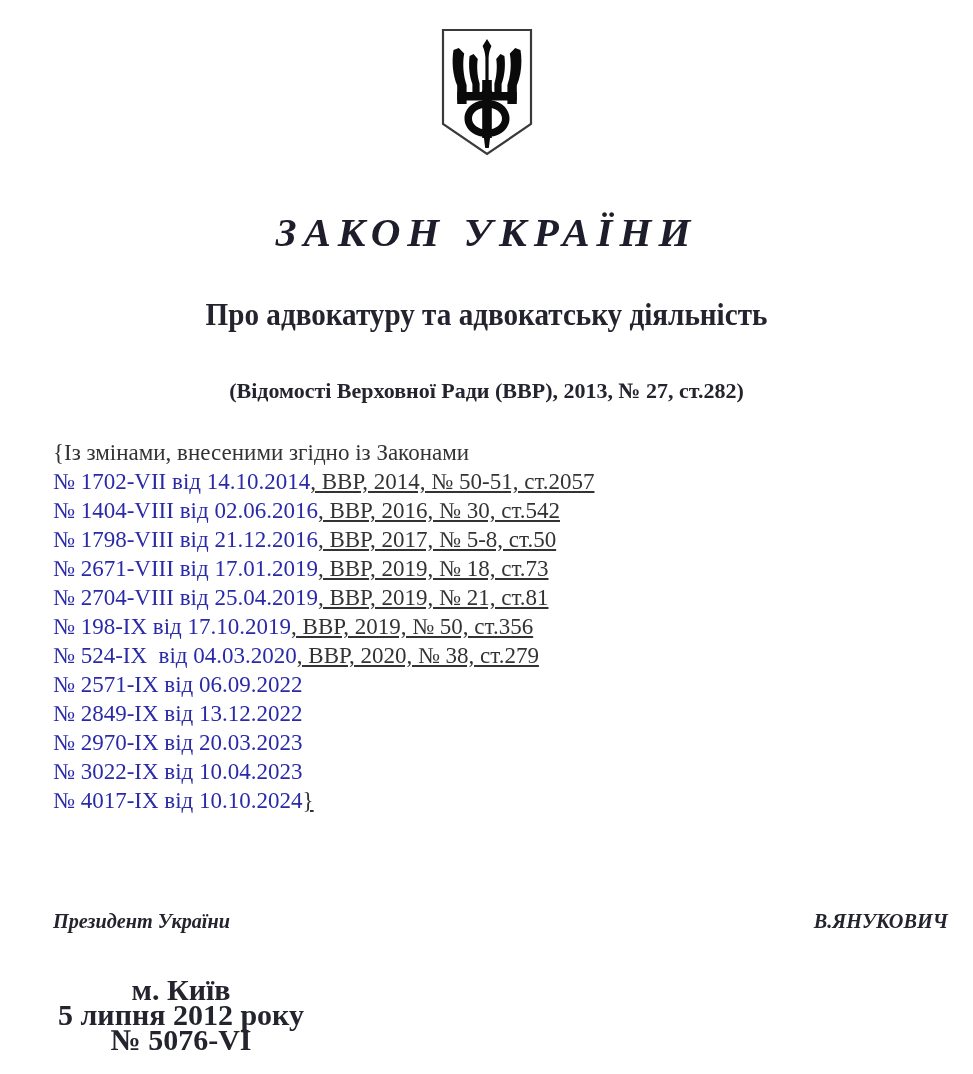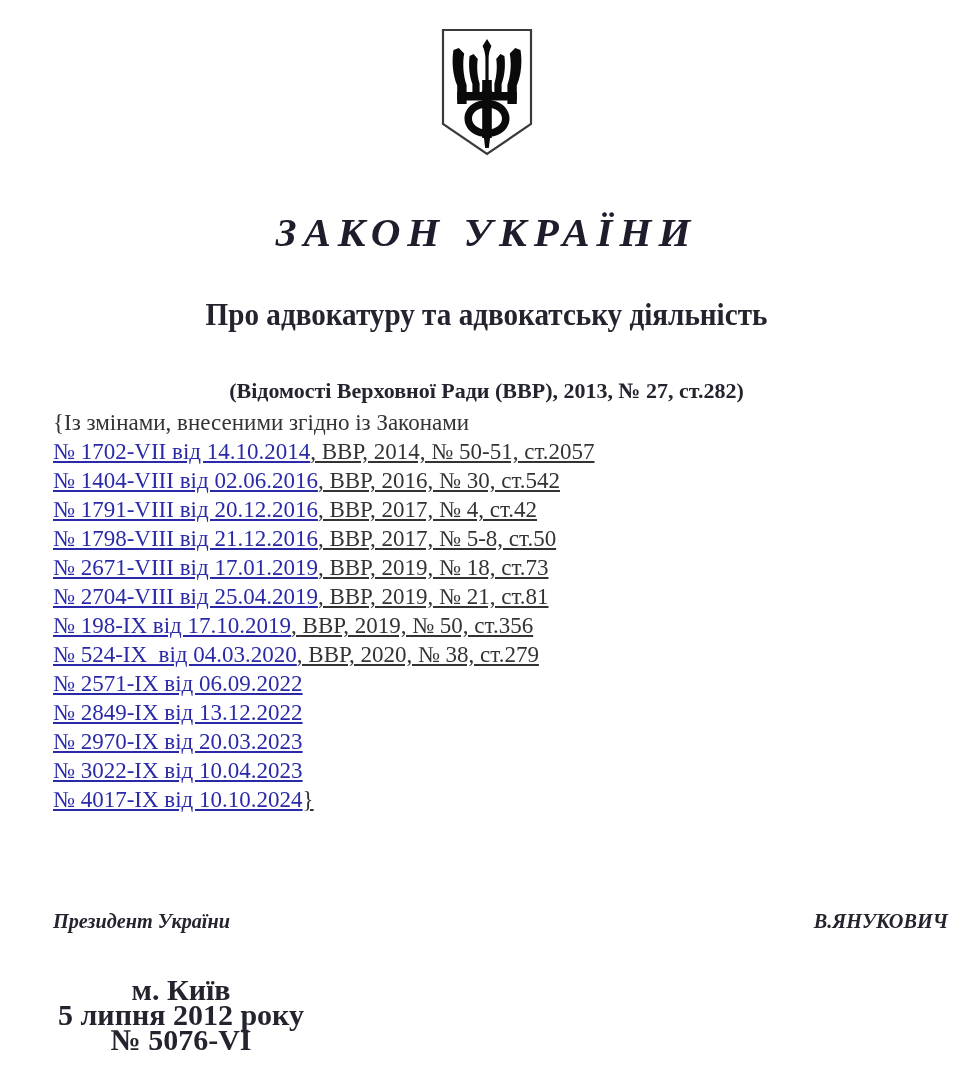--- a/index.html
+++ b/index.html
@@ -63,36 +63,35 @@
     text-align: center;
     font-size: 22px;
     font-weight: bold;
     color: #24242f;
     font-family: Liberation Serif, serif;
   }
 
   
   .amendments {
     position: absolute;
-    top: 408px;
+    top: 438px;
     left: 53px;
     width: 880px;
     font-size: 23px;
     line-height: 29px;
     color: #333333;
   }
   .amend-head {
     white-space: pre;
   }
   .amend-row {
     white-space: pre;
   }
   .amend-link {
     color: #2a2aa8;
-    text-decoration: underline;
     text-underline-offset: 2px;
     cursor: pointer;
   }
   .amend-tail {
     color: #333333;
     text-decoration: underline;
   }
 
   
   .signature {
@@ -170,21 +169,20 @@
 
 <div class="law-subject">Про адвокатуру та адвокатську діяльність</div>
 
 <div class="law-source">(Відомості Верховної Ради (ВВР), 2013, № 27, ст.282)</div>
 
 <div class="amendments">
   <div class="amend-head">{Із змінами, внесеними згідно із Законами</div>
   <div id="amend-list">
       <div class="amend-row"><span class="amend-link">№ 1702-VII від 14.10.2014</span><span class="amend-tail">, ВВР, 2014, № 50-51, ст.2057</span></div>
       <div class="amend-row"><span class="amend-link">№ 1404-VIII від 02.06.2016</span><span class="amend-tail">, ВВР, 2016, № 30, ст.542</span></div>
-      <div class="amend-row"><span class="amend-link">№ 1791-VIII від 20.12.2016</span><span class="amend-tail">, ВВР, 2017, № 4, ст.42</span></div>
       <div class="amend-row"><span class="amend-link">№ 1798-VIII від 21.12.2016</span><span class="amend-tail">, ВВР, 2017, № 5-8, ст.50</span></div>
       <div class="amend-row"><span class="amend-link">№ 2671-VIII від 17.01.2019</span><span class="amend-tail">, ВВР, 2019, № 18, ст.73</span></div>
       <div class="amend-row"><span class="amend-link">№ 2704-VIII від 25.04.2019</span><span class="amend-tail">, ВВР, 2019, № 21, ст.81</span></div>
       <div class="amend-row"><span class="amend-link">№ 198-IX від 17.10.2019</span><span class="amend-tail">, ВВР, 2019, № 50, ст.356</span></div>
       <div class="amend-row"><span class="amend-link">№ 524-IX  від 04.03.2020</span><span class="amend-tail">, ВВР, 2020, № 38, ст.279</span></div>
       <div class="amend-row"><span class="amend-link">№ 2571-IX від 06.09.2022</span></div>
       <div class="amend-row"><span class="amend-link">№ 2849-IX від 13.12.2022</span></div>
       <div class="amend-row"><span class="amend-link">№ 2970-IX від 20.03.2023</span></div>
       <div class="amend-row"><span class="amend-link">№ 3022-IX від 10.04.2023</span></div>
       <div class="amend-row"><span class="amend-link">№ 4017-IX від 10.10.2024</span><span class="amend-tail">}</span></div>

